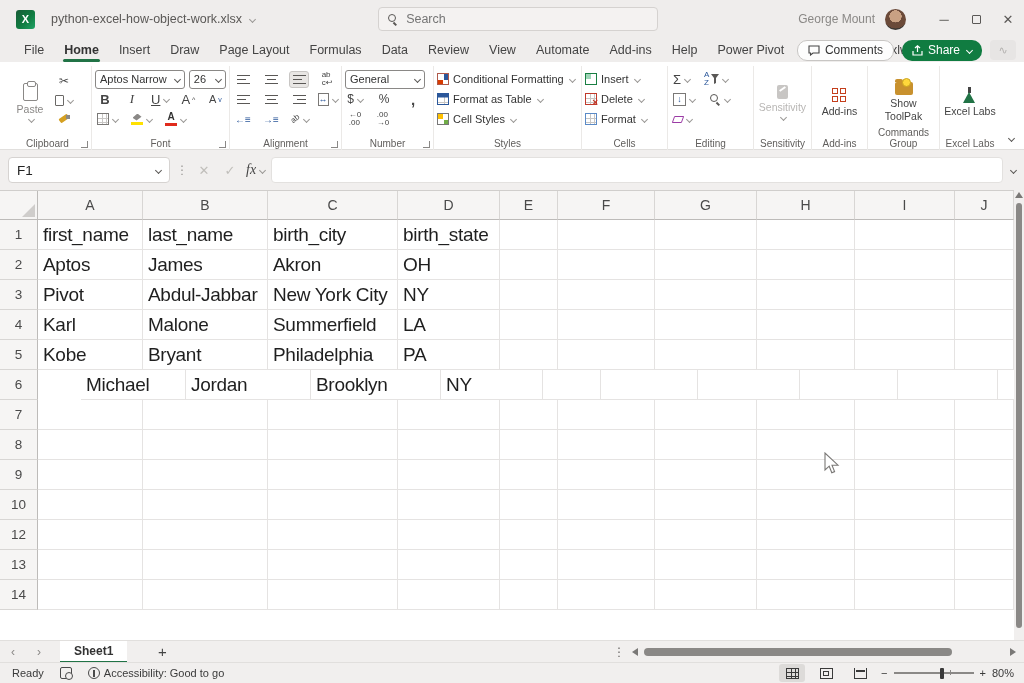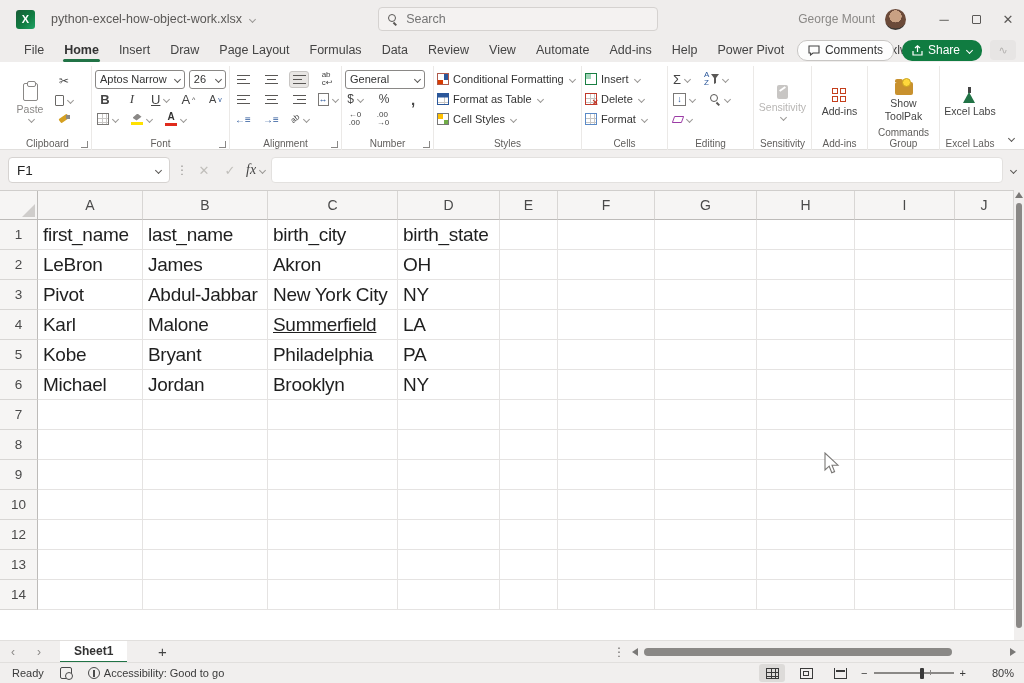--- a/index.html
+++ b/index.html
@@ -513,21 +513,21 @@
         <div class="cell" style="width: 102px;">birth_state</div>
         <div class="cell" style="width: 58px;"></div>
         <div class="cell" style="width: 97px;"></div>
         <div class="cell" style="width: 102px;"></div>
         <div class="cell" style="width: 98px;"></div>
         <div class="cell" style="width: 100px;"></div>
         <div class="cell" style="width: 59px;"></div>
       </div>
       <div class="grow">
         <div class="rhead">2</div>
-        <div class="cell" style="width: 105px;">LeBron</div>
+        <div class="cell" style="width: 105px;">Aptos</div>
         <div class="cell" style="width: 125px;">James</div>
         <div class="cell" style="width: 130px;">Akron</div>
         <div class="cell" style="width: 102px;">OH</div>
         <div class="cell" style="width: 58px;"></div>
         <div class="cell" style="width: 97px;"></div>
         <div class="cell" style="width: 102px;"></div>
         <div class="cell" style="width: 98px;"></div>
         <div class="cell" style="width: 100px;"></div>
         <div class="cell" style="width: 59px;"></div>
       </div>
@@ -541,21 +541,21 @@
         <div class="cell" style="width: 97px;"></div>
         <div class="cell" style="width: 102px;"></div>
         <div class="cell" style="width: 98px;"></div>
         <div class="cell" style="width: 100px;"></div>
         <div class="cell" style="width: 59px;"></div>
       </div>
       <div class="grow">
         <div class="rhead">4</div>
         <div class="cell" style="width: 105px;">Karl</div>
         <div class="cell" style="width: 125px;">Malone</div>
-        <div class="cell" style="width: 130px; text-decoration: underline;">Summerfield</div>
+        <div class="cell" style="width: 130px;">Summerfield</div>
         <div class="cell" style="width: 102px;">LA</div>
         <div class="cell" style="width: 58px;"></div>
         <div class="cell" style="width: 97px;"></div>
         <div class="cell" style="width: 102px;"></div>
         <div class="cell" style="width: 98px;"></div>
         <div class="cell" style="width: 100px;"></div>
         <div class="cell" style="width: 59px;"></div>
       </div>
       <div class="grow">
         <div class="rhead">5</div>
@@ -565,21 +565,21 @@
         <div class="cell" style="width: 102px;">PA</div>
         <div class="cell" style="width: 58px;"></div>
         <div class="cell" style="width: 97px;"></div>
         <div class="cell" style="width: 102px;"></div>
         <div class="cell" style="width: 98px;"></div>
         <div class="cell" style="width: 100px;"></div>
         <div class="cell" style="width: 59px;"></div>
       </div>
       <div class="grow">
         <div class="rhead">6</div>
-        <div class="cell" style="width: 105px;">Michael</div>
+        <div class="cell" style="width: 105px; margin-left: 43px;">Michael</div>
         <div class="cell" style="width: 125px;">Jordan</div>
         <div class="cell" style="width: 130px;">Brooklyn</div>
         <div class="cell" style="width: 102px;">NY</div>
         <div class="cell" style="width: 58px;"></div>
         <div class="cell" style="width: 97px;"></div>
         <div class="cell" style="width: 102px;"></div>
         <div class="cell" style="width: 98px;"></div>
         <div class="cell" style="width: 100px;"></div>
         <div class="cell" style="width: 59px;"></div>
       </div>
@@ -720,18 +720,18 @@
       <span class="view-ic">
           <span class="vi-break"></span>
         </span>
       <div class="zoom-ctrl">
         <span>−</span>
         <span class="zoom-track">
             <span class="zoom-thumb"></span>
             <span class="zoom-tick"></span>
           </span>
         <span>+</span>
-        <span style="margin-left:20px">80%</span>
+        <span style="margin-left:0">80%</span>
       </div>
     </div>
   </footer>
 
 </div>
 
 </body></html>

